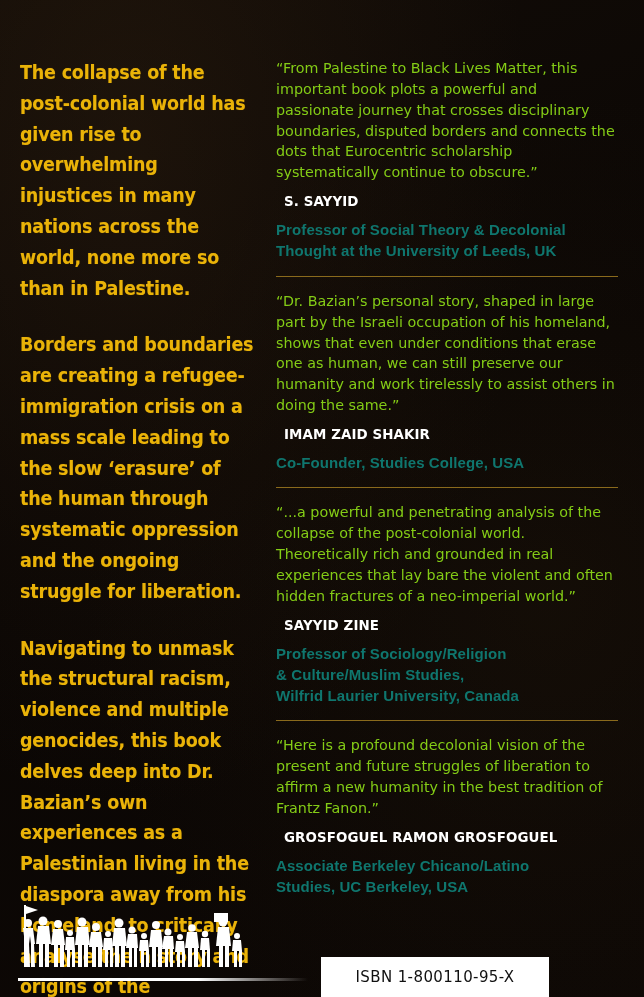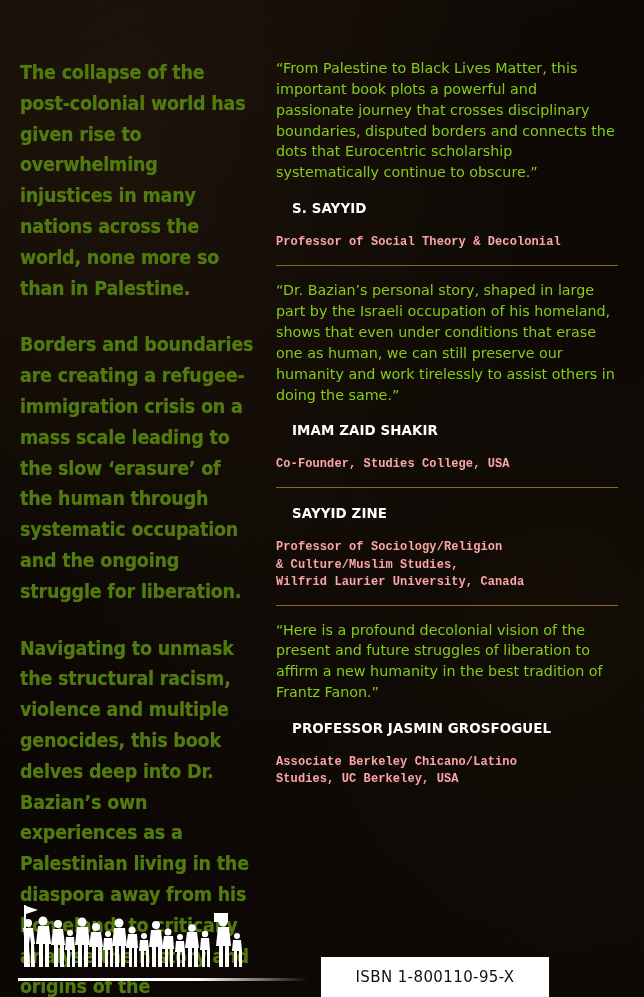--- a/index.html
+++ b/index.html
@@ -35,21 +35,21 @@
   }
 
   
   .left-col {
     width: 248px;
     flex: 0 0 248px;
     padding-right: 14px;
     box-sizing: border-box;
   }
   .blurb {
-    color: #4d7c0f;
+    color: #eab308;
     font-family: "DejaVu Sans Condensed", "Liberation Sans Narrow", "Liberation Sans", sans-serif;
     font-size: 19.5px;
     line-height: 1.58;
     font-weight: 700;
     letter-spacing: -0.2px;
     margin: 0 0 26px 0;
     text-shadow: 0 0 1px rgba(242,180,24,0.3);
   }
   .blurb:last-child { margin-bottom: 0; }
 
@@ -71,33 +71,33 @@
     color: #84cc16;
     font-size: 14.3px;
     line-height: 1.46;
     margin: 0 0 9px 0;
     font-family: "DejaVu Sans", sans-serif;
   }
   .attrib-name {
     color: #ffffff;
     font-size: 13.4px;
     font-weight: 700;
-    margin: 16px;
+    margin: 8px;
     line-height: 1.42;
     letter-spacing: 0.1px;
     font-family: "DejaVu Sans", sans-serif;
   }
   .attrib-title {
-    color: #fca5a5;
-    font-size: 12px;
+    color: #0f766e;
+    font-size: 15px;
     font-weight: 700;
     margin: 0;
     line-height: 1.42;
     letter-spacing: 0.1px;
-    font-family: Liberation Mono, monospace;
+    font-family: Liberation Sans, sans-serif;
   }
 
   
   .footer {
     position: absolute;
     left: 0;
     bottom: 0;
     width: 563px;
     height: 108px;
   }
@@ -135,48 +135,50 @@
 </head>
 <body>
 
 <div class="page">
   <div class="bg-grain"></div>
 
   <div class="content">
 
     <div class="left-col">
       <p class="blurb">The collapse of the post-colonial world has given rise to overwhelming injustices in many nations across the world, none more so than in Palestine.</p>
-      <p class="blurb">Borders and boundaries are creating a refugee-immigration crisis on a mass scale leading to the slow ‘erasure’ of the human through systematic occupation and the ongoing struggle for liberation.</p>
+      <p class="blurb">Borders and boundaries are creating a refugee-immigration crisis on a mass scale leading to the slow ‘erasure’ of the human through systematic oppression and the ongoing struggle for liberation.</p>
       <p class="blurb">Navigating to unmask the structural racism, violence and multiple genocides, this book delves deep into Dr. Bazian’s own experiences as a Palestinian living in the diaspora away from his homeland, to critically analyse the history and origins of the immigration-refugee crisis.</p>
     </div>
 
     <div class="right-col">
 
       <div class="quote-block">
         <p class="quote-text">“From Palestine to Black Lives Matter, this important book plots a powerful and passionate journey that crosses disciplinary boundaries, disputed borders and connects the dots that Eurocentric scholarship systematically continue to obscure.”</p>
         <p class="attrib-name">S. SAYYID</p>
         <p class="attrib-title">Professor of Social Theory &amp; Decolonial</p>
+        <p class="attrib-title">Thought at the University of Leeds, UK</p>
       </div>
 
       <div class="quote-block">
         <p class="quote-text">“Dr. Bazian’s personal story, shaped in large part by the Israeli occupation of his homeland, shows that even under conditions that erase one as human, we can still preserve our humanity and work tirelessly to assist others in doing the same.”</p>
         <p class="attrib-name">IMAM ZAID SHAKIR</p>
         <p class="attrib-title">Co-Founder, Studies College, USA</p>
       </div>
 
       <div class="quote-block">
+        <p class="quote-text">“...a powerful and penetrating analysis of the collapse of the post-colonial world. Theoretically rich and grounded in real experiences that lay bare the violent and often hidden fractures of a neo-imperial world.”</p>
         <p class="attrib-name">SAYYID ZINE</p>
         <p class="attrib-title">Professor of Sociology/Religion</p>
         <p class="attrib-title">&amp; Culture/Muslim Studies,</p>
         <p class="attrib-title">Wilfrid Laurier University, Canada</p>
       </div>
 
       <div class="quote-block no-rule">
         <p class="quote-text">“Here is a profound decolonial vision of the present and future struggles of liberation to affirm a new humanity in the best tradition of Frantz Fanon.”</p>
-        <p class="attrib-name">PROFESSOR JASMIN GROSFOGUEL</p>
+        <p class="attrib-name">GROSFOGUEL RAMON GROSFOGUEL</p>
         <p class="attrib-title">Associate Berkeley Chicano/Latino</p>
         <p class="attrib-title">Studies, UC Berkeley, USA</p>
       </div>
 
     </div>
   </div>
 
   <div class="footer">
     <div class="silhouette">
       <svg width="260" height="72" viewBox="0 0 260 72" xmlns="http://www.w3.org/2000/svg">

